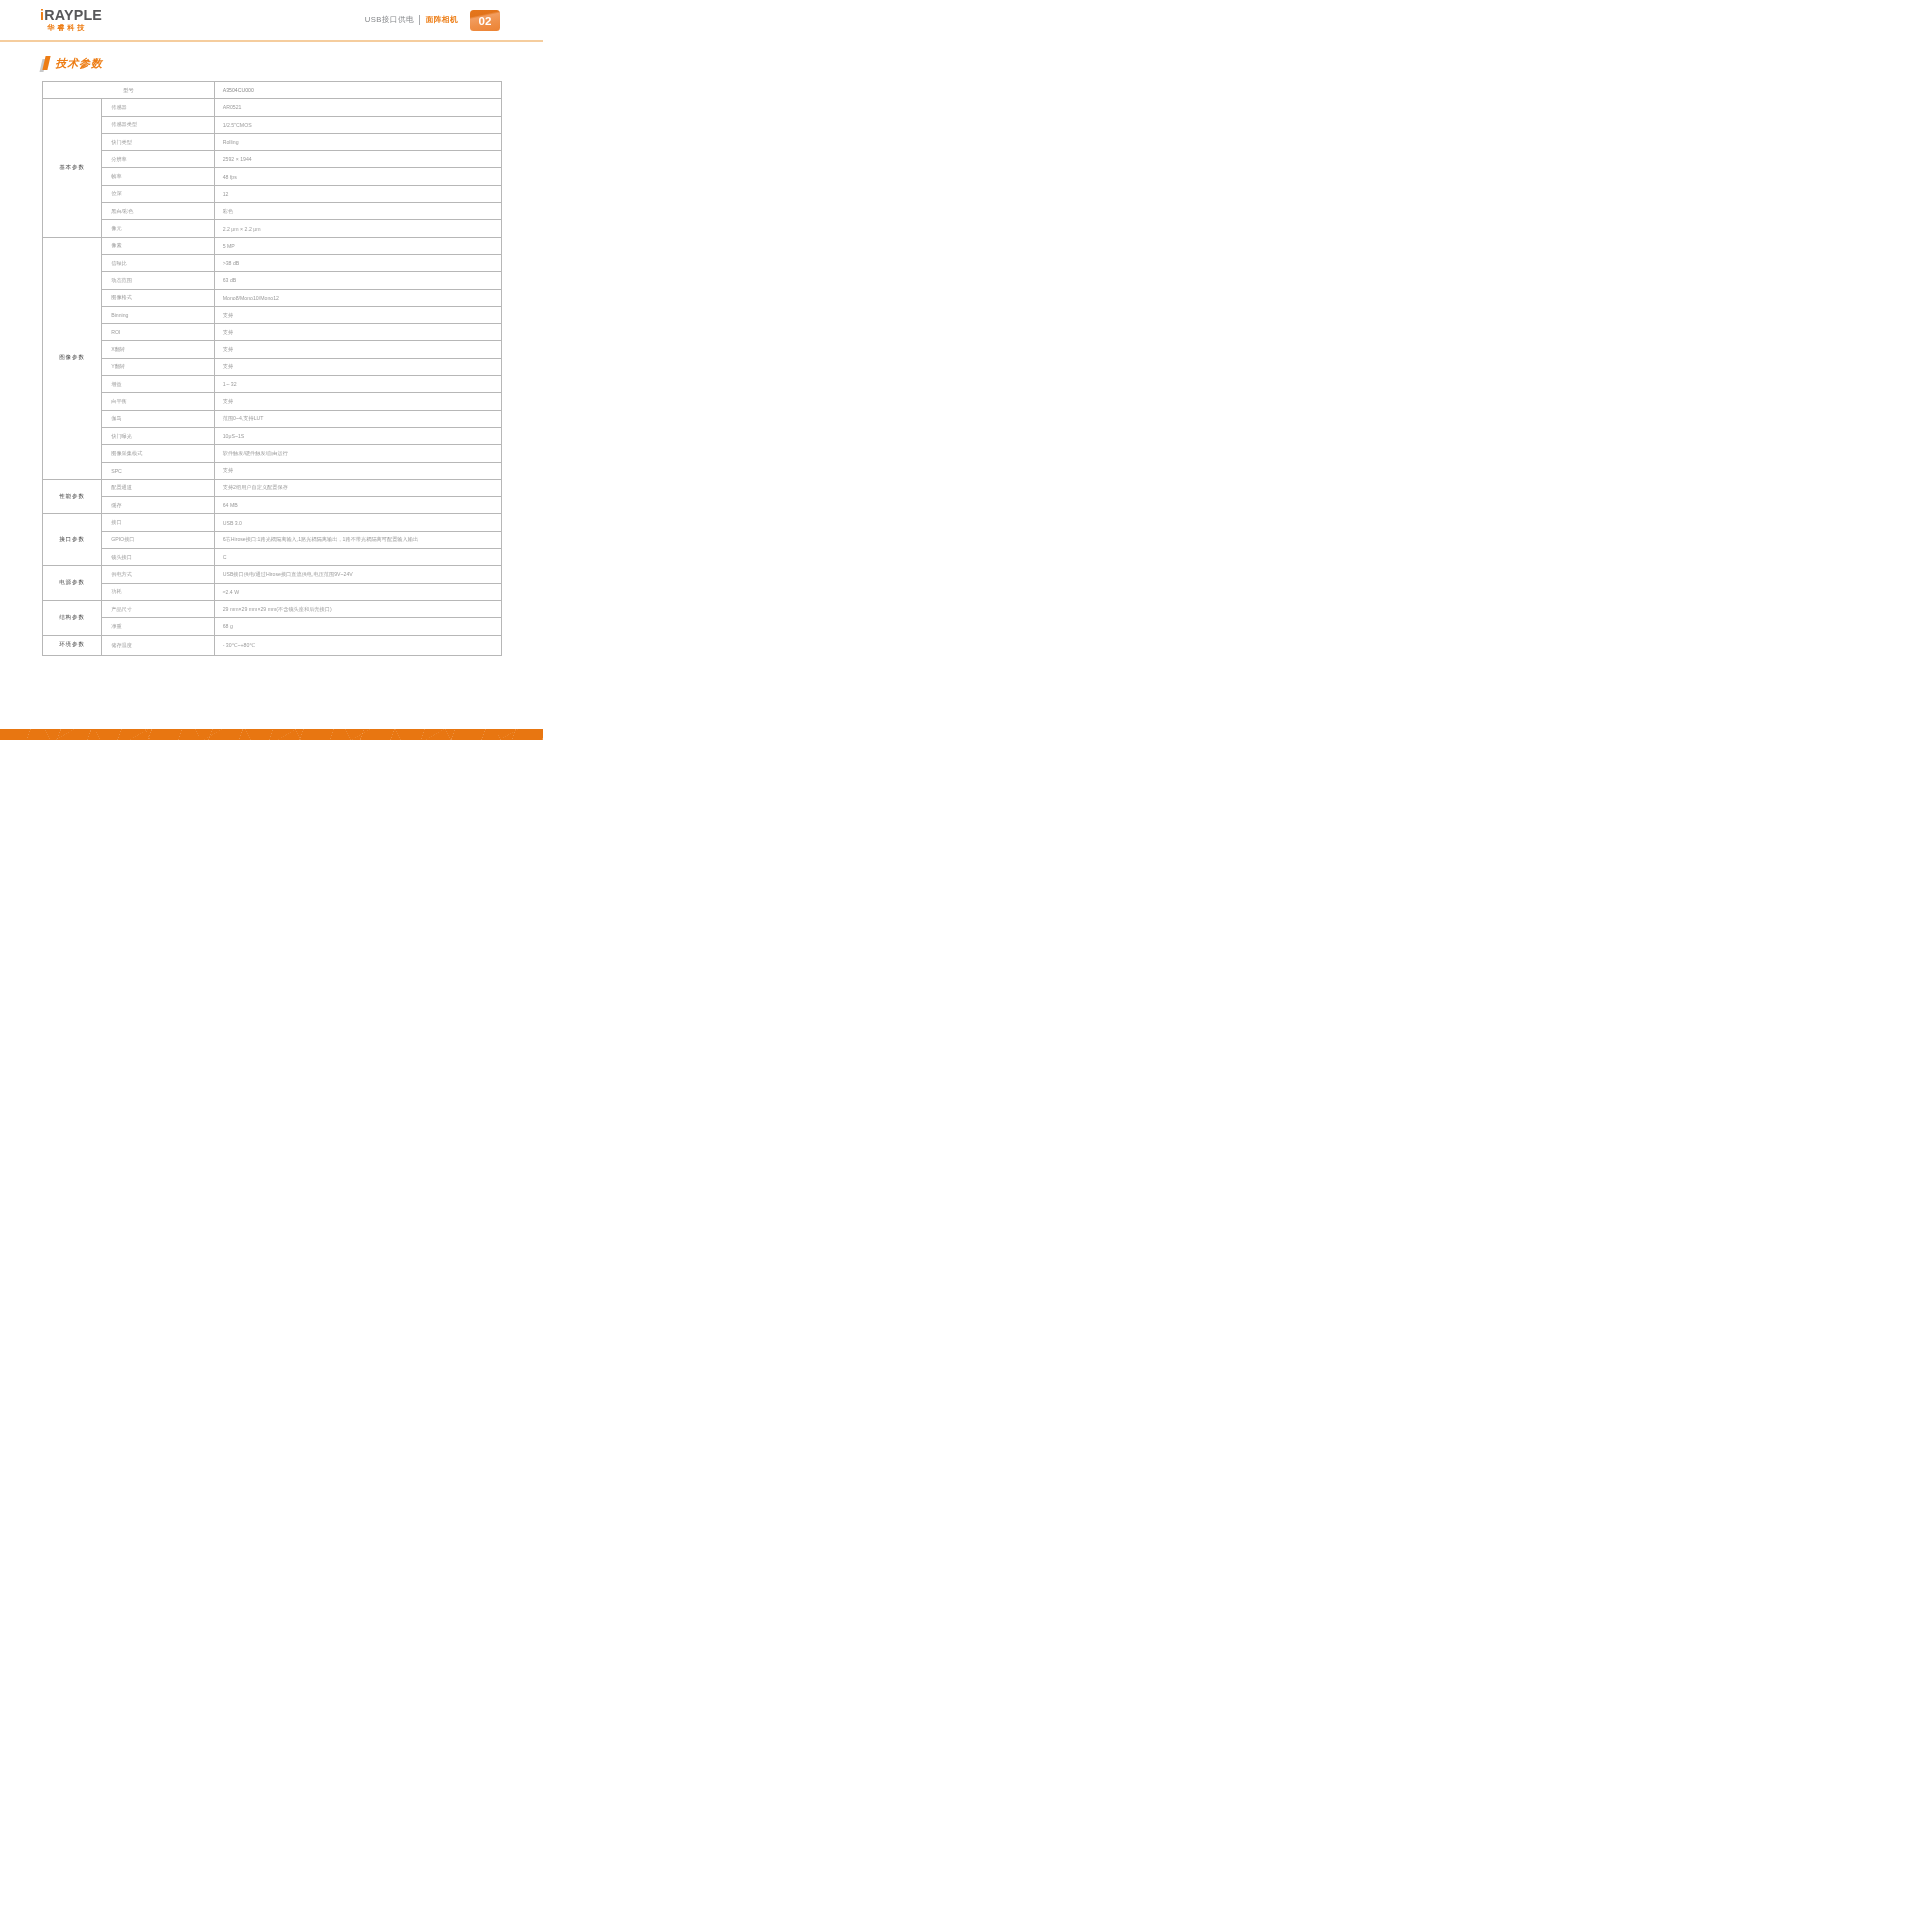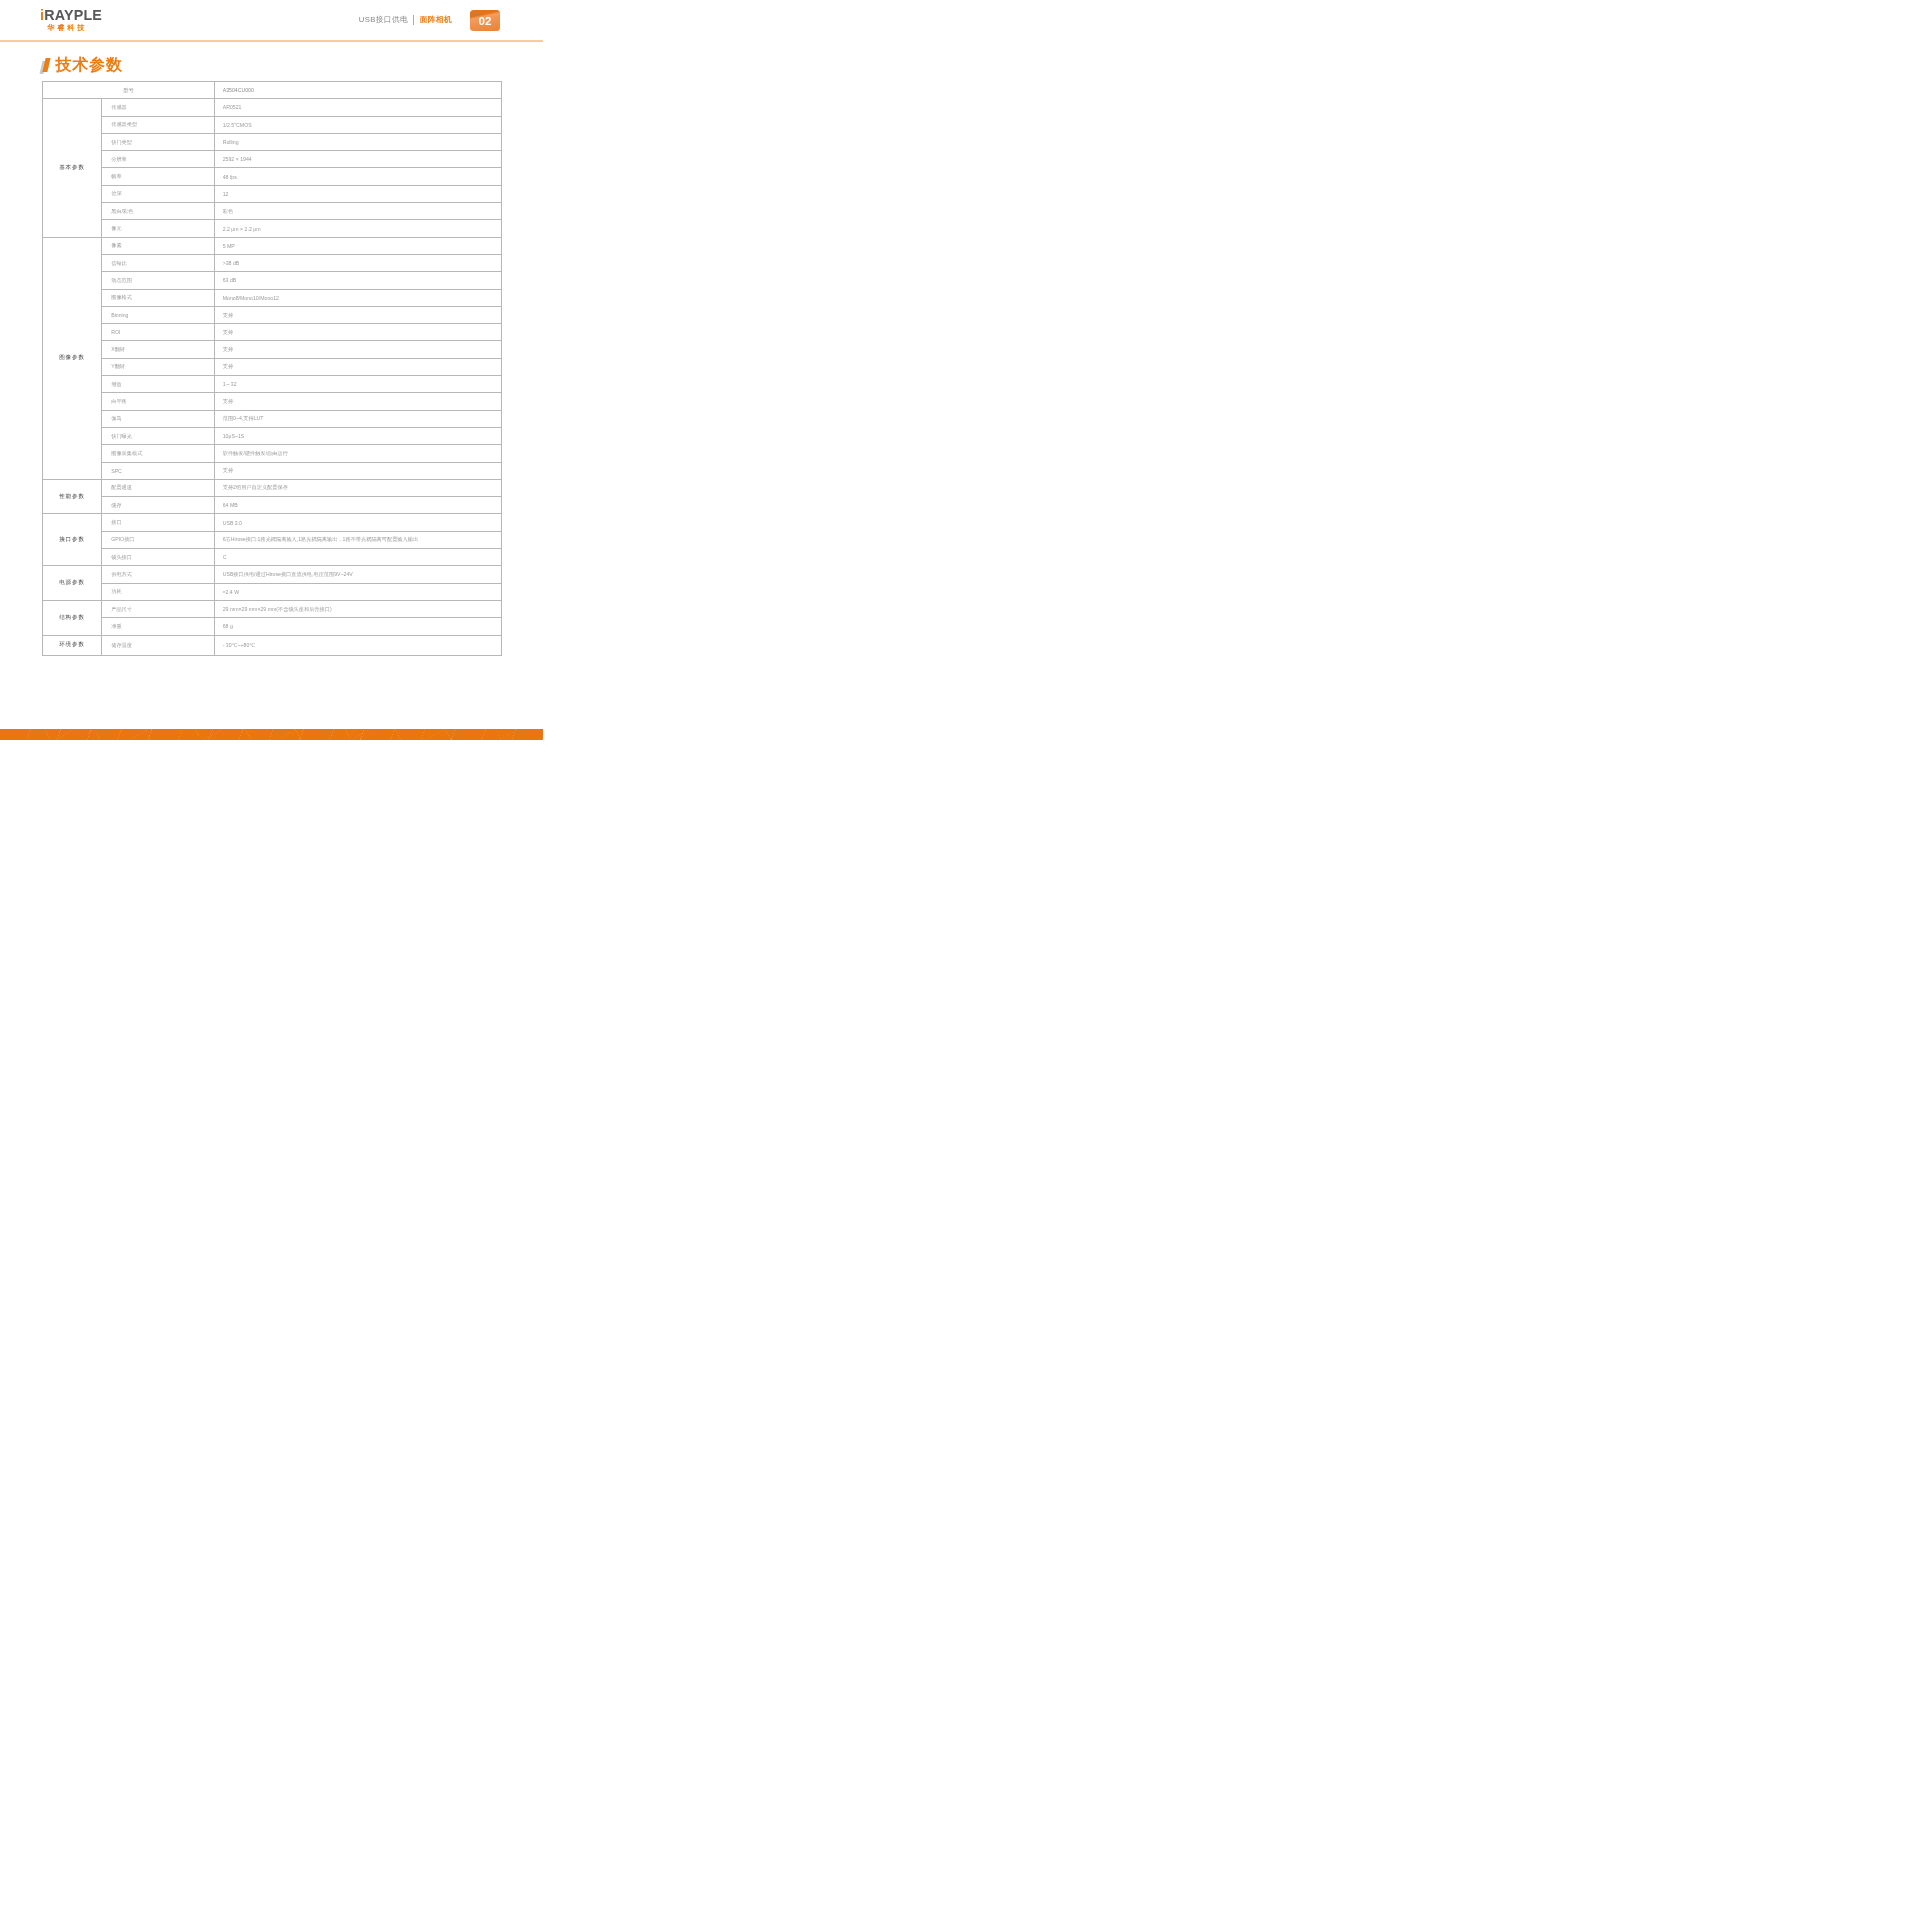--- a/index.html
+++ b/index.html
@@ -13,35 +13,35 @@
 
   
   .header { position:absolute; top:0; left:0; right:0; height:40px; }
   .logo { position:absolute; left:40px; top:7.7px; }
   .logo-main { font-size:14.3px; font-weight:700; color:#58585a; letter-spacing:0.2px; line-height:1; }
   .logo-main .logo-i { color:#ED7D15; }
   .logo-sub { margin-top:2px; margin-left:7.3px; font-size:7.3px; font-weight:700; color:#ED7D15; letter-spacing:2.7px; line-height:1; }
   .header-right { position:absolute; right:43px; top:0; height:40px; display:flex; align-items:center; }
   .doc-title { font-size:7.7px; color:#85878a; letter-spacing:0.4px; }
   .vdivider { width:0.8px; height:9.2px; background:#a9abae; margin:0 5.4px; }
-  .doc-category { font-size:7.7px; color:#ED7D15; font-weight:700; letter-spacing:0.4px; margin-right:18px; }
+  .doc-category { font-size:7.7px; color:#ED7D15; font-weight:700; letter-spacing:0.4px; margin-right:12px; }
   .page-badge {
     width:30px; height:21px; border-radius:3.5px;
     background:linear-gradient(168deg,#e5761b 0%,#e2731a 26%,#f29d60 34%,#ef9049 62%,#ec8232 100%);
     color:#ffffff; font-size:11.6px; font-weight:800;
     display:flex; align-items:center; justify-content:center;
   }
   .header-rule { position:absolute; top:40px; left:0; width:100%; height:1.5px; background:#F5CD9E; }
 
   
   .section-head { position:absolute; top:55px; left:40px; display:flex; align-items:center; }
   .slash-icon { position:relative; width:11.6px; height:17px; margin-right:3.9px; }
   .slash-gray { position:absolute; left:1.2px; top:3.5px; width:3.5px; height:13px; background:#c9c9c9; transform:skewX(-13deg); }
   .slash-orange { position:absolute; left:3.5px; top:0.8px; width:4.6px; height:14px; background:#ED7D15; transform:skewX(-13deg); }
-  .section-title { font-size:16px; font-weight:700; color:#ED7D15; letter-spacing:0.8px; }
+  .section-title { font-size:11px; font-weight:700; color:#ED7D15; letter-spacing:0.8px;font-style:italic; }
 
   
   table.spec {
     position:absolute; top:81px; left:42px;
     width:459px;
     border-collapse:collapse; table-layout:fixed;
     border:1.2px solid #9a9a9a;
   }
   col.c-group { width:59px; }
   col.c-label { width:113px; }

